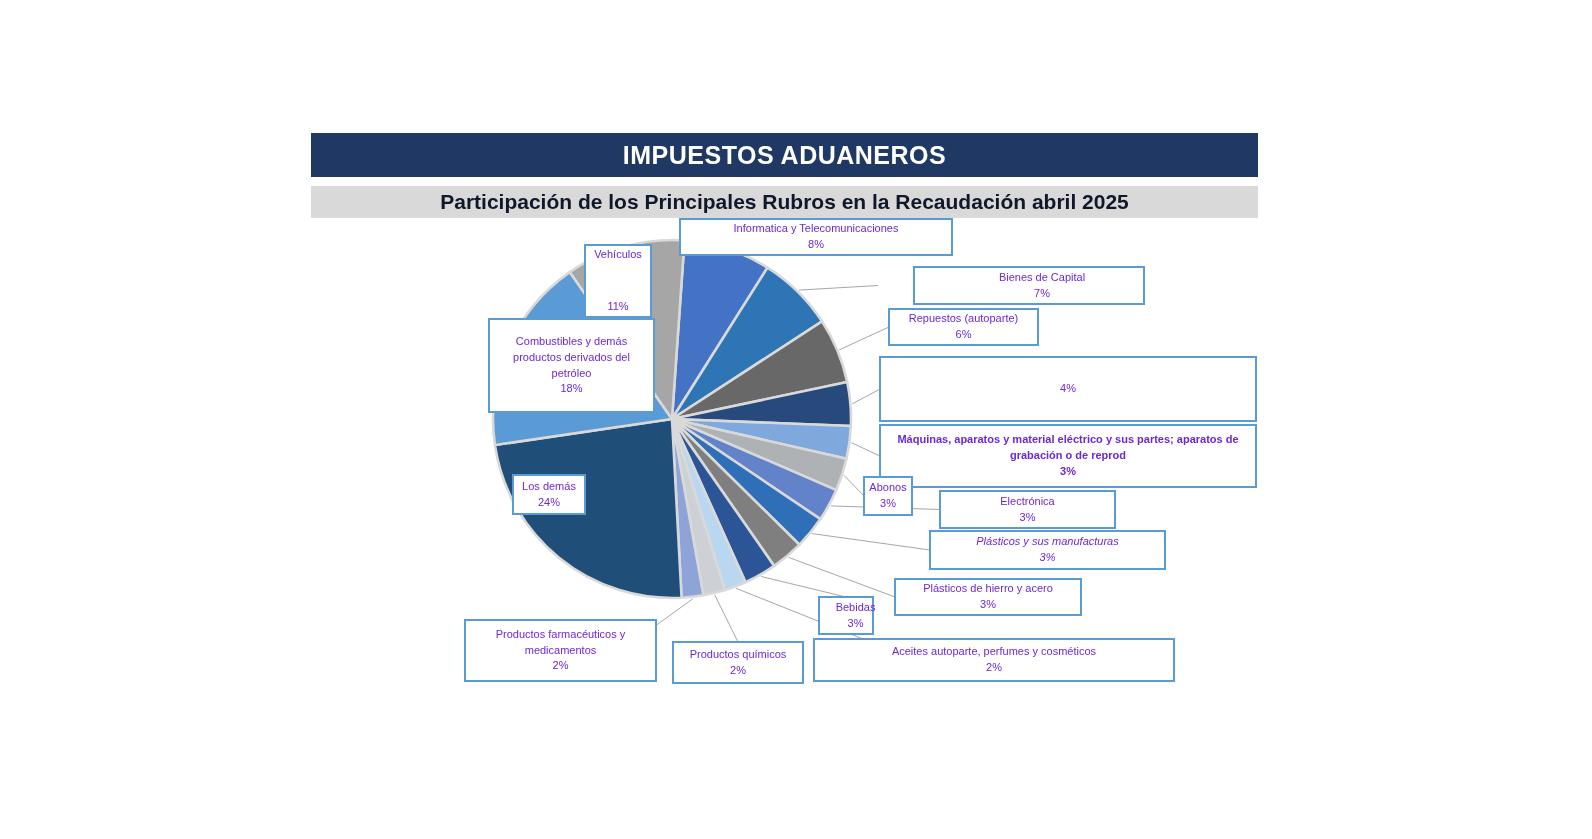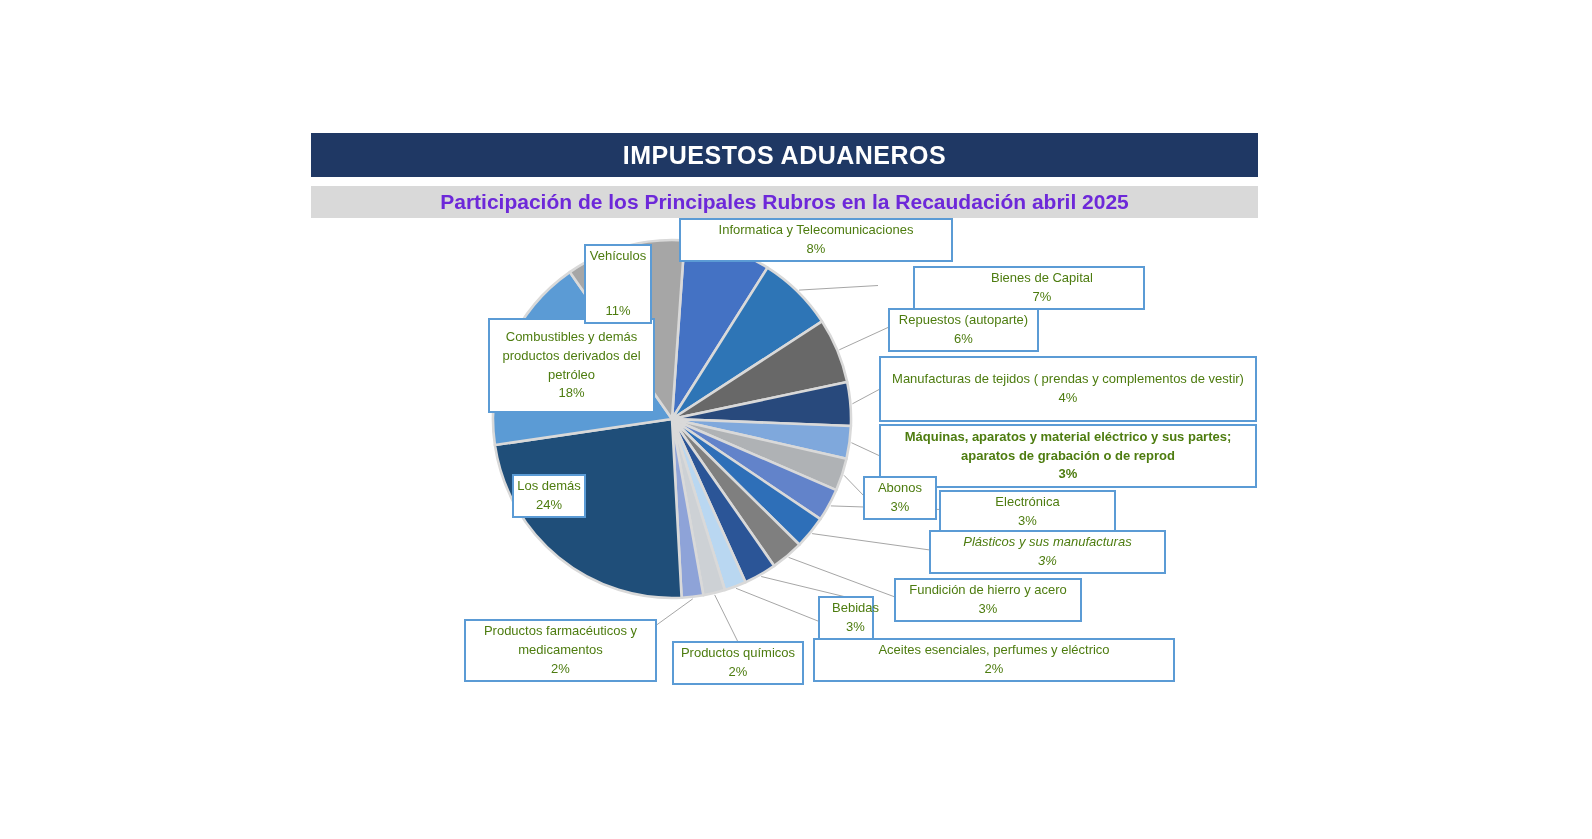--- a/index.html
+++ b/index.html
@@ -19,35 +19,35 @@
     position:absolute;left:311px;top:186px;width:947px;height:32px;
     display:flex;align-items:center;justify-content:center;
   }
   .subbanner .t{font-size:21px;font-weight:bold;}
   #chart-svg{position:absolute;left:0;top:0;}
   .plabel{
     position:absolute;box-sizing:border-box;
     background:#ffffff;
     display:flex;flex-direction:column;align-items:center;justify-content:center;
     text-align:center;
-    font-size:13px;line-height:1.45;color:#4d7c0f;
+    font-size:11px;line-height:1.45;color:#6d28d9;
     padding:1px 2px;
   }
 </style>
 </head>
 <body>
 
 <div class="canvas">
 
   <div class="banner" style="background: rgb(31, 56, 100); margin-top: 10px;">
     <span class="t" style="color: rgb(255, 255, 255);">IMPUESTOS ADUANEROS</span>
   </div>
 
   <div class="subbanner" style="background: rgb(217, 217, 217);">
-    <span class="t" style="color: #6d28d9;">Participación de los Principales Rubros en la Recaudación abril 2025</span>
+    <span class="t" style="color: #0f172a;">Participación de los Principales Rubros en la Recaudación abril 2025</span>
   </div>
 
   <svg id="chart-svg" width="1592" height="839">
       <path d="M 672 419 L 684.5 240.4 A 179 179 0 0 1 767.5 267.6 Z" fill="#4472C4" stroke="#D9D9D9" stroke-width="2.6" stroke-linejoin="round"></path>
       <path d="M 672 419 L 767.5 267.6 A 179 179 0 0 1 822.0 321.4 Z" fill="#2E75B6" stroke="#D9D9D9" stroke-width="2.6" stroke-linejoin="round"></path>
       <path d="M 672 419 L 822.0 321.4 A 179 179 0 0 1 847.2 382.1 Z" fill="#686868" stroke="#D9D9D9" stroke-width="2.6" stroke-linejoin="round"></path>
       <path d="M 672 419 L 847.2 382.1 A 179 179 0 0 1 850.9 426.0 Z" fill="#28497C" stroke="#D9D9D9" stroke-width="2.6" stroke-linejoin="round"></path>
       <path d="M 672 419 L 850.9 426.0 A 179 179 0 0 1 846.5 458.7 Z" fill="#7FA8DC" stroke="#D9D9D9" stroke-width="2.6" stroke-linejoin="round"></path>
       <path d="M 672 419 L 846.5 458.7 A 179 179 0 0 1 836.3 490.1 Z" fill="#AFB2B5" stroke="#D9D9D9" stroke-width="2.6" stroke-linejoin="round"></path>
       <path d="M 672 419 L 836.3 490.1 A 179 179 0 0 1 820.4 519.1 Z" fill="#6283CA" stroke="#D9D9D9" stroke-width="2.6" stroke-linejoin="round"></path>
@@ -81,49 +81,48 @@
       </div>
       <div class="plabel" style="left: 913px; top: 266px; width: 232px; min-height: 39px; border: 2px solid rgb(91, 155, 213); background: rgb(255, 255, 255); padding-left: 28px;">
         <div>Bienes de Capital</div>
         <div>7%</div>
       </div>
       <div class="plabel" style="left: 888px; top: 308px; width: 151px; min-height: 38px; border: 2px solid rgb(91, 155, 213); background: rgb(255, 255, 255);">
         <div>Repuestos (autoparte)</div>
         <div>6%</div>
       </div>
       <div class="plabel" style="left: 879px; top: 356px; width: 378px; min-height: 66px; border: 2px solid rgb(91, 155, 213); background: rgb(255, 255, 255);">
-        <div>Manufacturas de tejidos ( prendas y complementos de vestir)</div>
         <div>4%</div>
       </div>
       <div class="plabel" style="left: 879px; top: 424px; width: 378px; min-height: 64px; border: 2px solid rgb(91, 155, 213); background: rgb(255, 255, 255); font-weight: bold;">
         <div>Máquinas, aparatos y material eléctrico y sus partes; aparatos de grabación o de reprod</div>
         <div>3%</div>
       </div>
-      <div class="plabel" style="left: 863px; top: 476px; width: 74px; min-height: 40px; border: 2px solid rgb(91, 155, 213); background: rgb(255, 255, 255); justify-content: center;">
+      <div class="plabel" style="left: 863px; top: 476px; width: 50px; min-height: 40px; border: 2px solid rgb(91, 155, 213); background: rgb(255, 255, 255); justify-content: center;">
         <div>Abonos</div>
         <div>3%</div>
       </div>
       <div class="plabel" style="left: 939px; top: 490px; width: 177px; min-height: 39px; border: 2px solid rgb(91, 155, 213); background: rgb(255, 255, 255);">
         <div>Electrónica</div>
         <div>3%</div>
       </div>
       <div class="plabel" style="left: 929px; top: 530px; width: 237px; min-height: 40px; border: 2px solid rgb(91, 155, 213); background: rgb(255, 255, 255); font-style: italic;">
         <div>Plásticos y sus manufacturas</div>
         <div>3%</div>
       </div>
       <div class="plabel" style="left: 894px; top: 578px; width: 188px; min-height: 38px; border: 2px solid rgb(91, 155, 213); background: rgb(255, 255, 255);">
-        <div>Fundición de hierro y acero</div>
+        <div>Plásticos de hierro y acero</div>
         <div>3%</div>
       </div>
       <div class="plabel" style="left: 818px; top: 596px; width: 56px; min-height: 39px; border: 2px solid rgb(91, 155, 213); background: rgb(255, 255, 255); padding-left: 21px;">
         <div>Bebidas</div>
         <div>3%</div>
       </div>
       <div class="plabel" style="left: 813px; top: 638px; width: 362px; min-height: 44px; border: 2px solid rgb(91, 155, 213); background: rgb(255, 255, 255);">
-        <div>Aceites esenciales, perfumes y eléctrico</div>
+        <div>Aceites autoparte, perfumes y cosméticos</div>
         <div>2%</div>
       </div>
       <div class="plabel" style="left: 672px; top: 641px; width: 132px; min-height: 43px; border: 2px solid rgb(91, 155, 213); background: rgb(255, 255, 255);">
         <div>Productos químicos</div>
         <div>2%</div>
       </div>
       <div class="plabel" style="left: 464px; top: 619px; width: 193px; min-height: 63px; border: 2px solid rgb(91, 155, 213); background: rgb(255, 255, 255);">
         <div>Productos farmacéuticos y medicamentos</div>
         <div>2%</div>
       </div>

